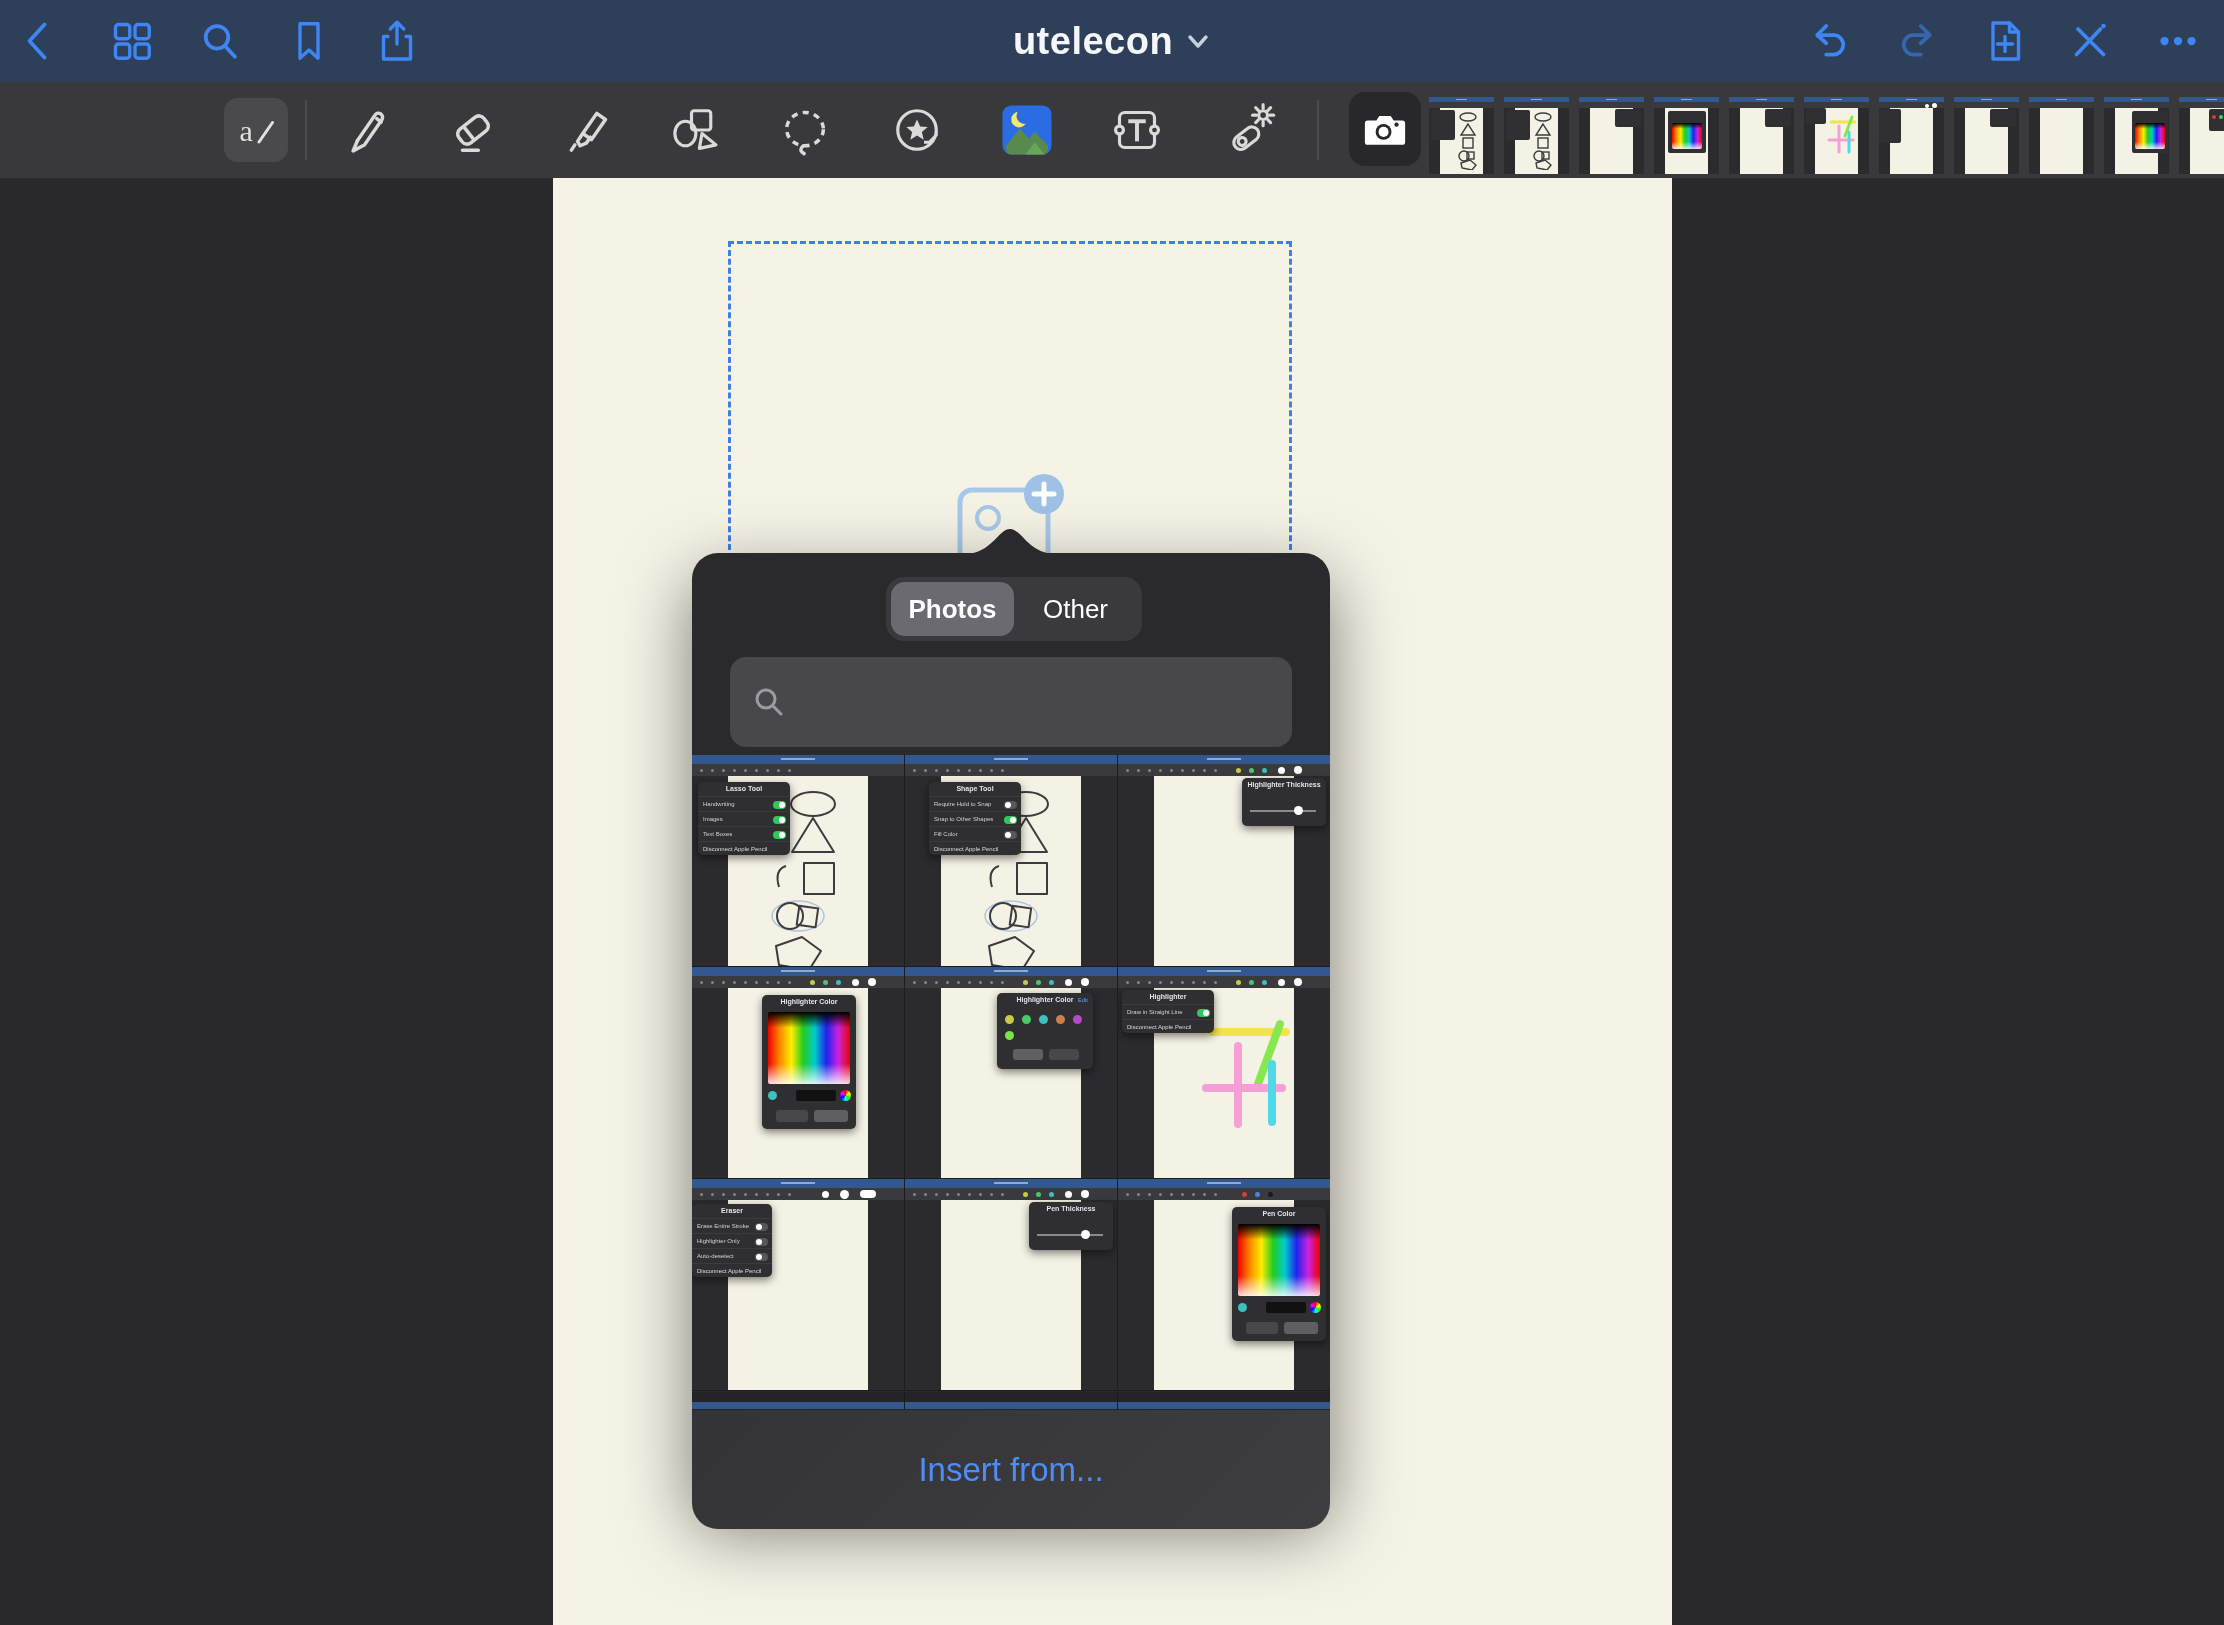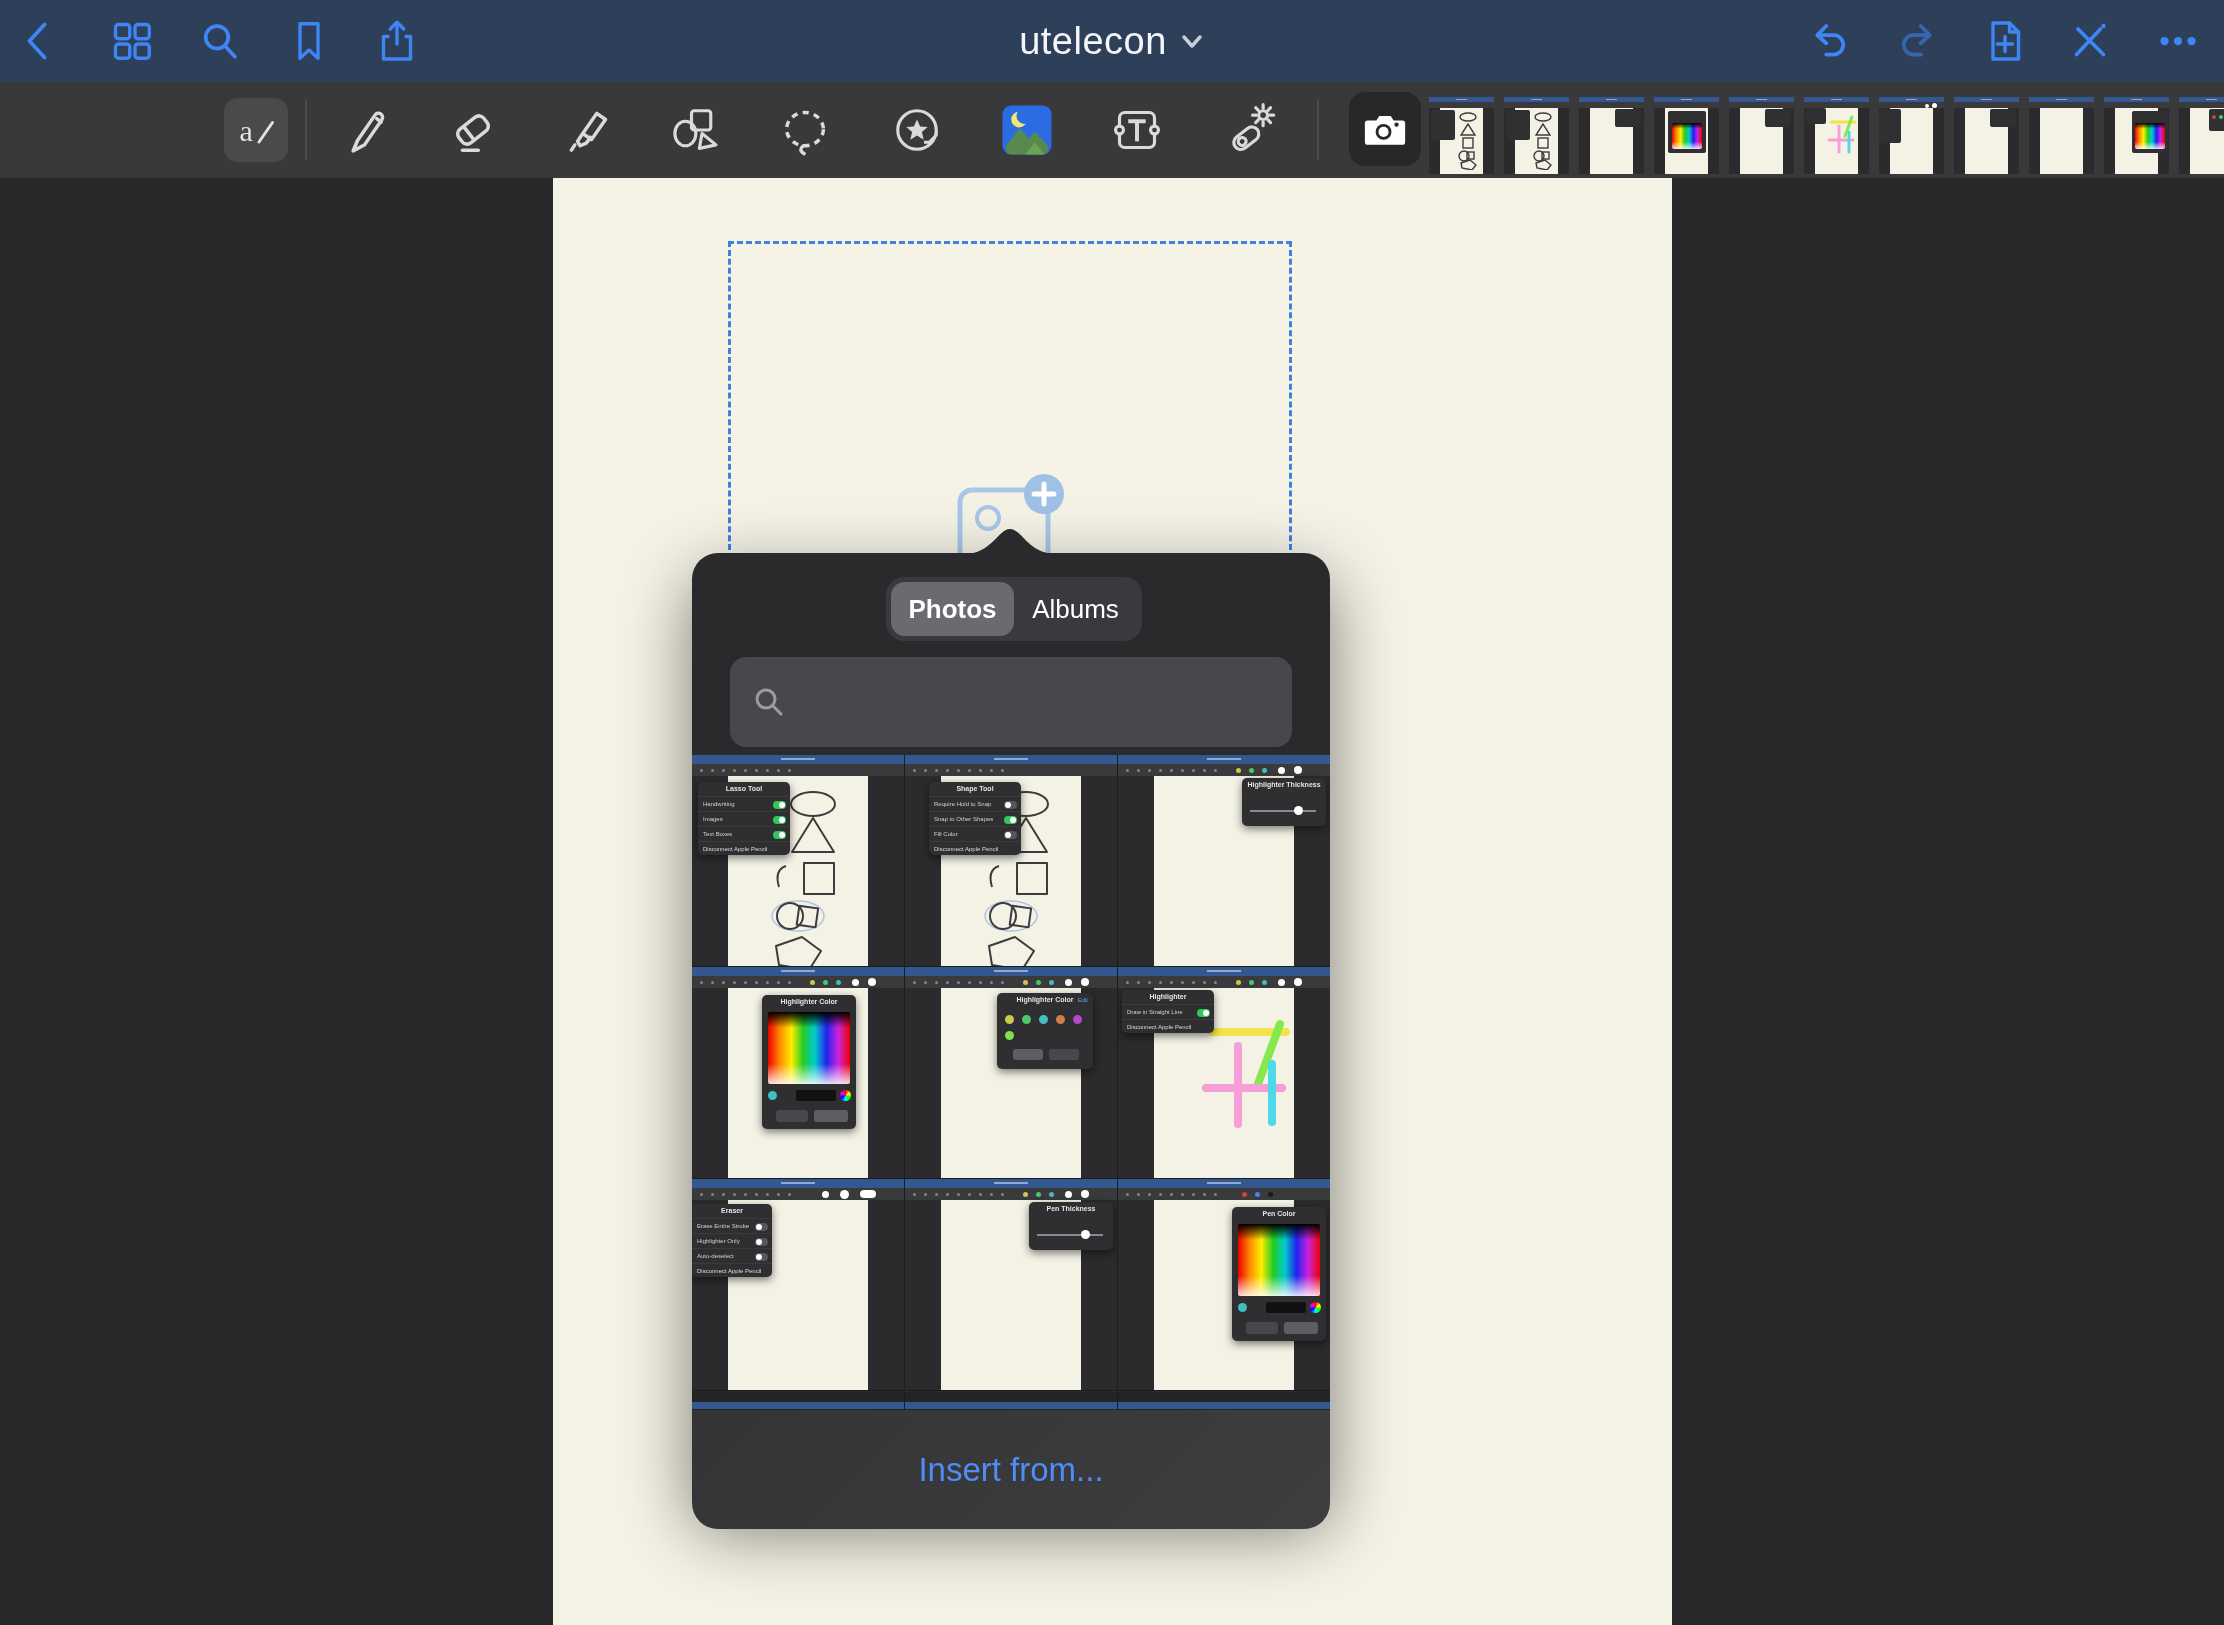--- a/index.html
+++ b/index.html
@@ -6,21 +6,21 @@
   html,body { width:2224px; height:1625px; overflow:hidden; background:#29292B;
     font-family:"Liberation Sans", sans-serif; }
   #stage { position:absolute; left:0; top:0; width:2224px; height:1625px; overflow:hidden; }
 
   
   .navbar { position:absolute; left:0; top:0; width:2224px; height:82px; background:#2E4059; z-index:30; }
   .nav-btn { position:absolute; top:17px; width:48px; height:48px; cursor:pointer; }
   .nav-btn svg { width:100%; height:100%; }
   .nav-title { position:absolute; left:0; top:0; width:100%; height:82px; display:flex;
     align-items:center; justify-content:center; gap:12px; cursor:pointer; }
-  .nav-title .t { color:#F4F6F9; font-size:38px; font-weight:400; letter-spacing:.5px; }
+  .nav-title .t { color:#F4F6F9; font-size:38px; font-weight:700; letter-spacing:.5px; }
   .dim { opacity:.55; }
 
   
   .toolbar { position:absolute; left:0; top:82px; width:2224px; height:96px; background:#39393B; z-index:29; }
   .tool { position:absolute; top:20px; width:56px; height:56px; cursor:pointer; }
   .tool svg { width:100%; height:100%; }
   .tool-box { position:absolute; top:16px; width:64px; height:64px; background:#4A4A4D; border-radius:14px;
     display:flex; align-items:center; justify-content:center; cursor:pointer; }
   .tb-divider { position:absolute; top:18px; width:2px; height:60px; background:#5B5B5E; opacity:.55; }
   .camera-btn { position:absolute; left:1349px; top:10px; width:72px; height:74px; background:#28282A;
@@ -402,21 +402,21 @@
         </svg>
     </div>
 
     <div class="popover">
       <svg class="pop-arrow" viewBox="0 0 92 27">
         <path d="M0 27 C 28 27 34 2 46 2 C 58 2 64 27 92 27 Z" fill="#2A2A2C"></path>
         </svg>
 
       <div class="segmented">
         <div class="seg sel">Photos</div>
-        <div class="seg">Albums</div>
+        <div class="seg">Other</div>
       </div>
 
       <div class="searchbar">
         <svg viewBox="0 0 34 34">
           <circle cx="14" cy="14" r="9" fill="none" stroke="#9B9BA1" stroke-width="3"></circle>
           <line x1="21" y1="21" x2="29" y2="29" stroke="#9B9BA1" stroke-width="3" stroke-linecap="round"></line>
           </svg>
       </div>
 
       <div class="photo-grid" id="photogrid">

